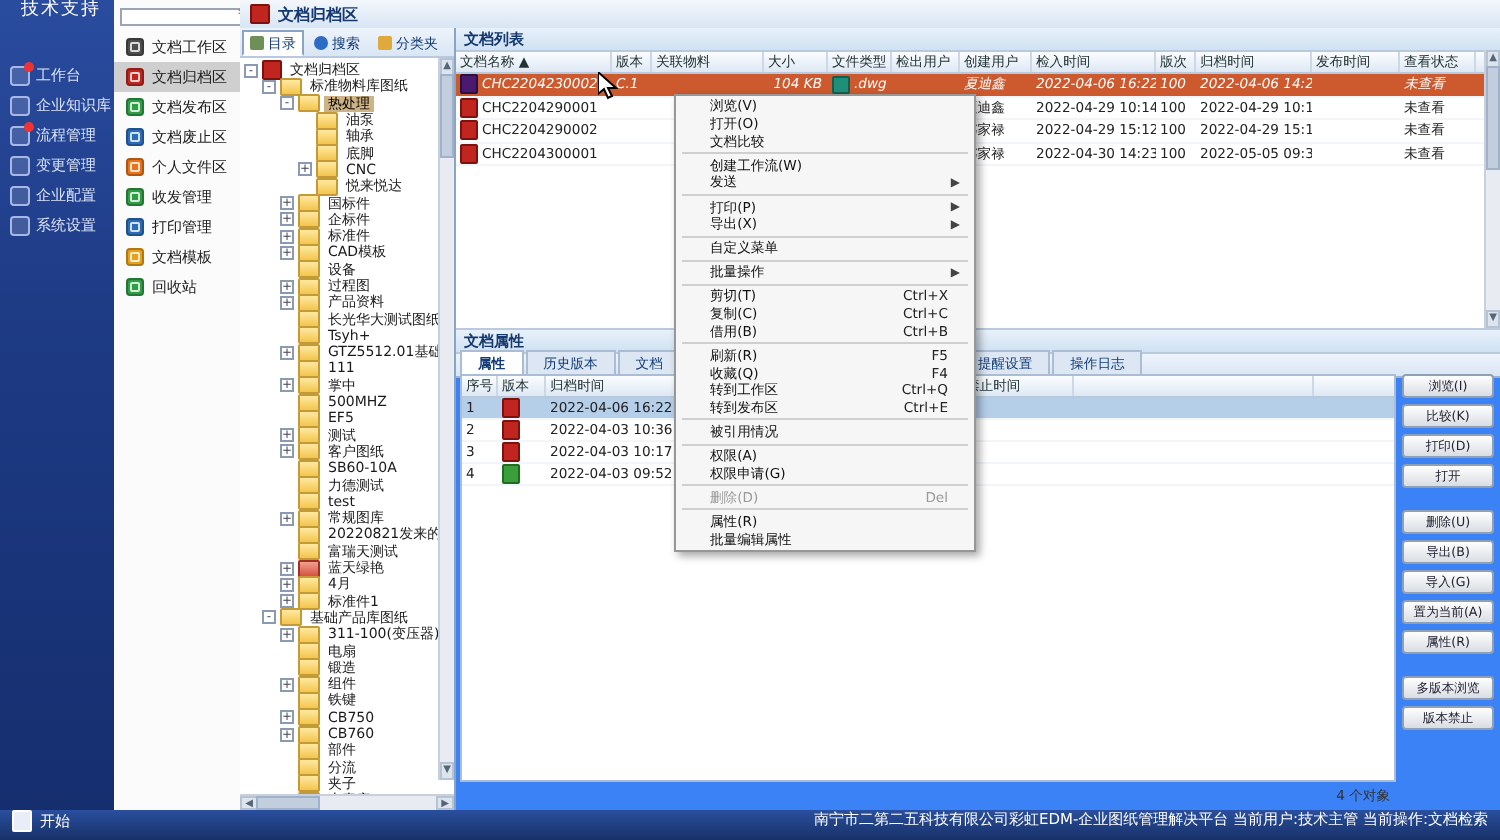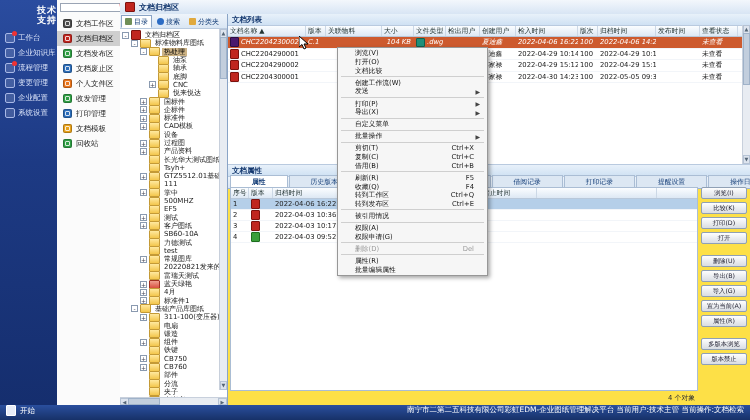--- a/index.html
+++ b/index.html
@@ -2,22 +2,22 @@
 <html><head>
 <meta charset="utf-8">
 <style>
   html,body{margin:0;padding:0;background:#9aa7b8;}
   #root{position:relative;width:750px;height:420px;overflow:hidden;background:#eef2f7;
         font-family:"DejaVu Sans","Liberation Sans",sans-serif;font-size:8px;color:#222;
         -webkit-font-smoothing:antialiased;}
   
   .lnav{position:absolute;left:0;top:0;bottom:15px;width:57px;
         background:linear-gradient(180deg,#2a4c9f 0%,#1d3a84 40%,#152e6e 100%);}
-  .logo{height:30px;display:flex;flex-direction:column;align-items:flex-end;justify-content:center;
-        padding-left:4px;color:#fff;font-size:9px;line-height:10px;letter-spacing:1px;font-weight:bold;}
+  .logo{height:30px;display:flex;flex-direction:row;align-items:flex-start;justify-content:center;
+        padding-left:4px;color:#fff;font-size:9px;line-height:10px;letter-spacing:1px;font-weight:normal;}
   .lnav-item{height:15px;display:flex;align-items:center;gap:3px;padding-left:5px;color:#d9e2f8;cursor:default;position:relative;}
   .lnav-item .nico{width:8px;height:8px;border:1px solid #aebcе8;border:1px solid #a8b8e6;border-radius:2px;background:rgba(255,255,255,.15);flex:none;}
   .lnav-item .nlabel{font-size:7.5px;white-space:nowrap;}
   .dot{width:5px;height:5px;border-radius:50%;background:#e33;position:absolute;left:12px;top:1px;}
   
   .mods{position:absolute;left:57px;top:0;bottom:15px;width:70px;background:#fbfbfb;border-right:1px solid #c4cbd6;}
   .msearch{margin:3px 3px 4px 3px;height:9px;position:relative;}
   .msearch input{width:100%;height:9px;box-sizing:border-box;border:1px solid #9aa4b4;background:#fff;font-size:7px;padding:0 8px 0 2px;}
   .msearch .mark{position:absolute;right:1px;top:0;color:#d22;font-size:8px;line-height:9px;}
   .mitem{height:15px;display:flex;align-items:center;gap:4px;padding-left:6px;cursor:default;}
@@ -74,23 +74,23 @@
   .dicon.red{background:#c0261f;border:1px solid #7c120e;}
   .ticon{width:7px;height:7px;background:#1f8f7a;border:1px solid #11604f;flex:none;border-radius:1px;}
   .num{justify-content:flex-end;padding-right:3px;}
   
   .c1{width:78px;} .c2{width:20px;} .c3{width:56px;} .c4{width:32px;} .c5{width:32px;}
   .c6{width:34px;} .c7{width:36px;} .c8{width:62px;} .c9{width:20px;} .c10{width:58px;}
   .c11{width:44px;} .c12{width:38px;}
   .list-vscroll{position:absolute;right:0;top:11px;height:139px;width:7px;background:#e8ecf2;border-left:1px solid #c8d0dc;}
   .list-vscroll .thumb{position:absolute;left:0;right:0;top:8px;height:50px;background:#c2cedd;border:1px solid #9fb2c9;}
   
-  .props{position:absolute;left:0;right:0;top:150px;bottom:0;border-top:1px solid #b9cadf;background:#fde047;}
+  .props{position:absolute;left:0;right:0;top:150px;bottom:0;border-top:1px solid #b9cadf;background:#3b82f6;}
   .ptabs{height:11px;display:flex;align-items:flex-end;background:linear-gradient(180deg,#eef4fb,#d9e6f4);border-bottom:1px solid #9fb4cc;padding-left:2px;gap:1px;}
-  .ptab{font-size:6.8px;color:#123c77;padding:1px 21px;border:1px solid #aabdd4;border-bottom:none;background:#dce7f3;cursor:default;white-space:nowrap;}
+  .ptab{font-size:6.8px;color:#123c77;padding:1px 8px;border:1px solid #aabdd4;border-bottom:none;background:#dce7f3;cursor:default;white-space:nowrap;}
   .ptab.act{background:#fff;font-weight:bold;}
   .pbody{position:absolute;left:2px;right:52px;top:22px;bottom:14px;background:#fff;border:1px solid #aabdd4;overflow:hidden;}
   .pc1{width:18px;} .pc2{width:24px;} .pc3{width:84px;} .pc4{width:38px;} .pc5{width:42px;} .pc6{width:44px;} .pc7{width:56px;} .pc8{width:120px;}
   .prow{height:10px;display:flex;align-items:center;border-bottom:1px solid #f2f5f9;}
   .prow .td{font-size:6.8px;flex:none;padding-left:2px;box-sizing:border-box;white-space:nowrap;overflow:hidden;display:flex;align-items:center;gap:2px;}
   .prow.sel{background:#b5cfe9;}
   .vicon{width:7px;height:8px;border-radius:1px;flex:none;}
   .vicon.red{background:#c0261f;border:1px solid #7c120e;}
   .vicon.green{background:#3a9e3a;border:1px solid #1e6e1e;}
   .btncol{position:absolute;right:3px;top:22px;width:46px;display:flex;flex-direction:column;gap:3px;align-items:stretch;}

